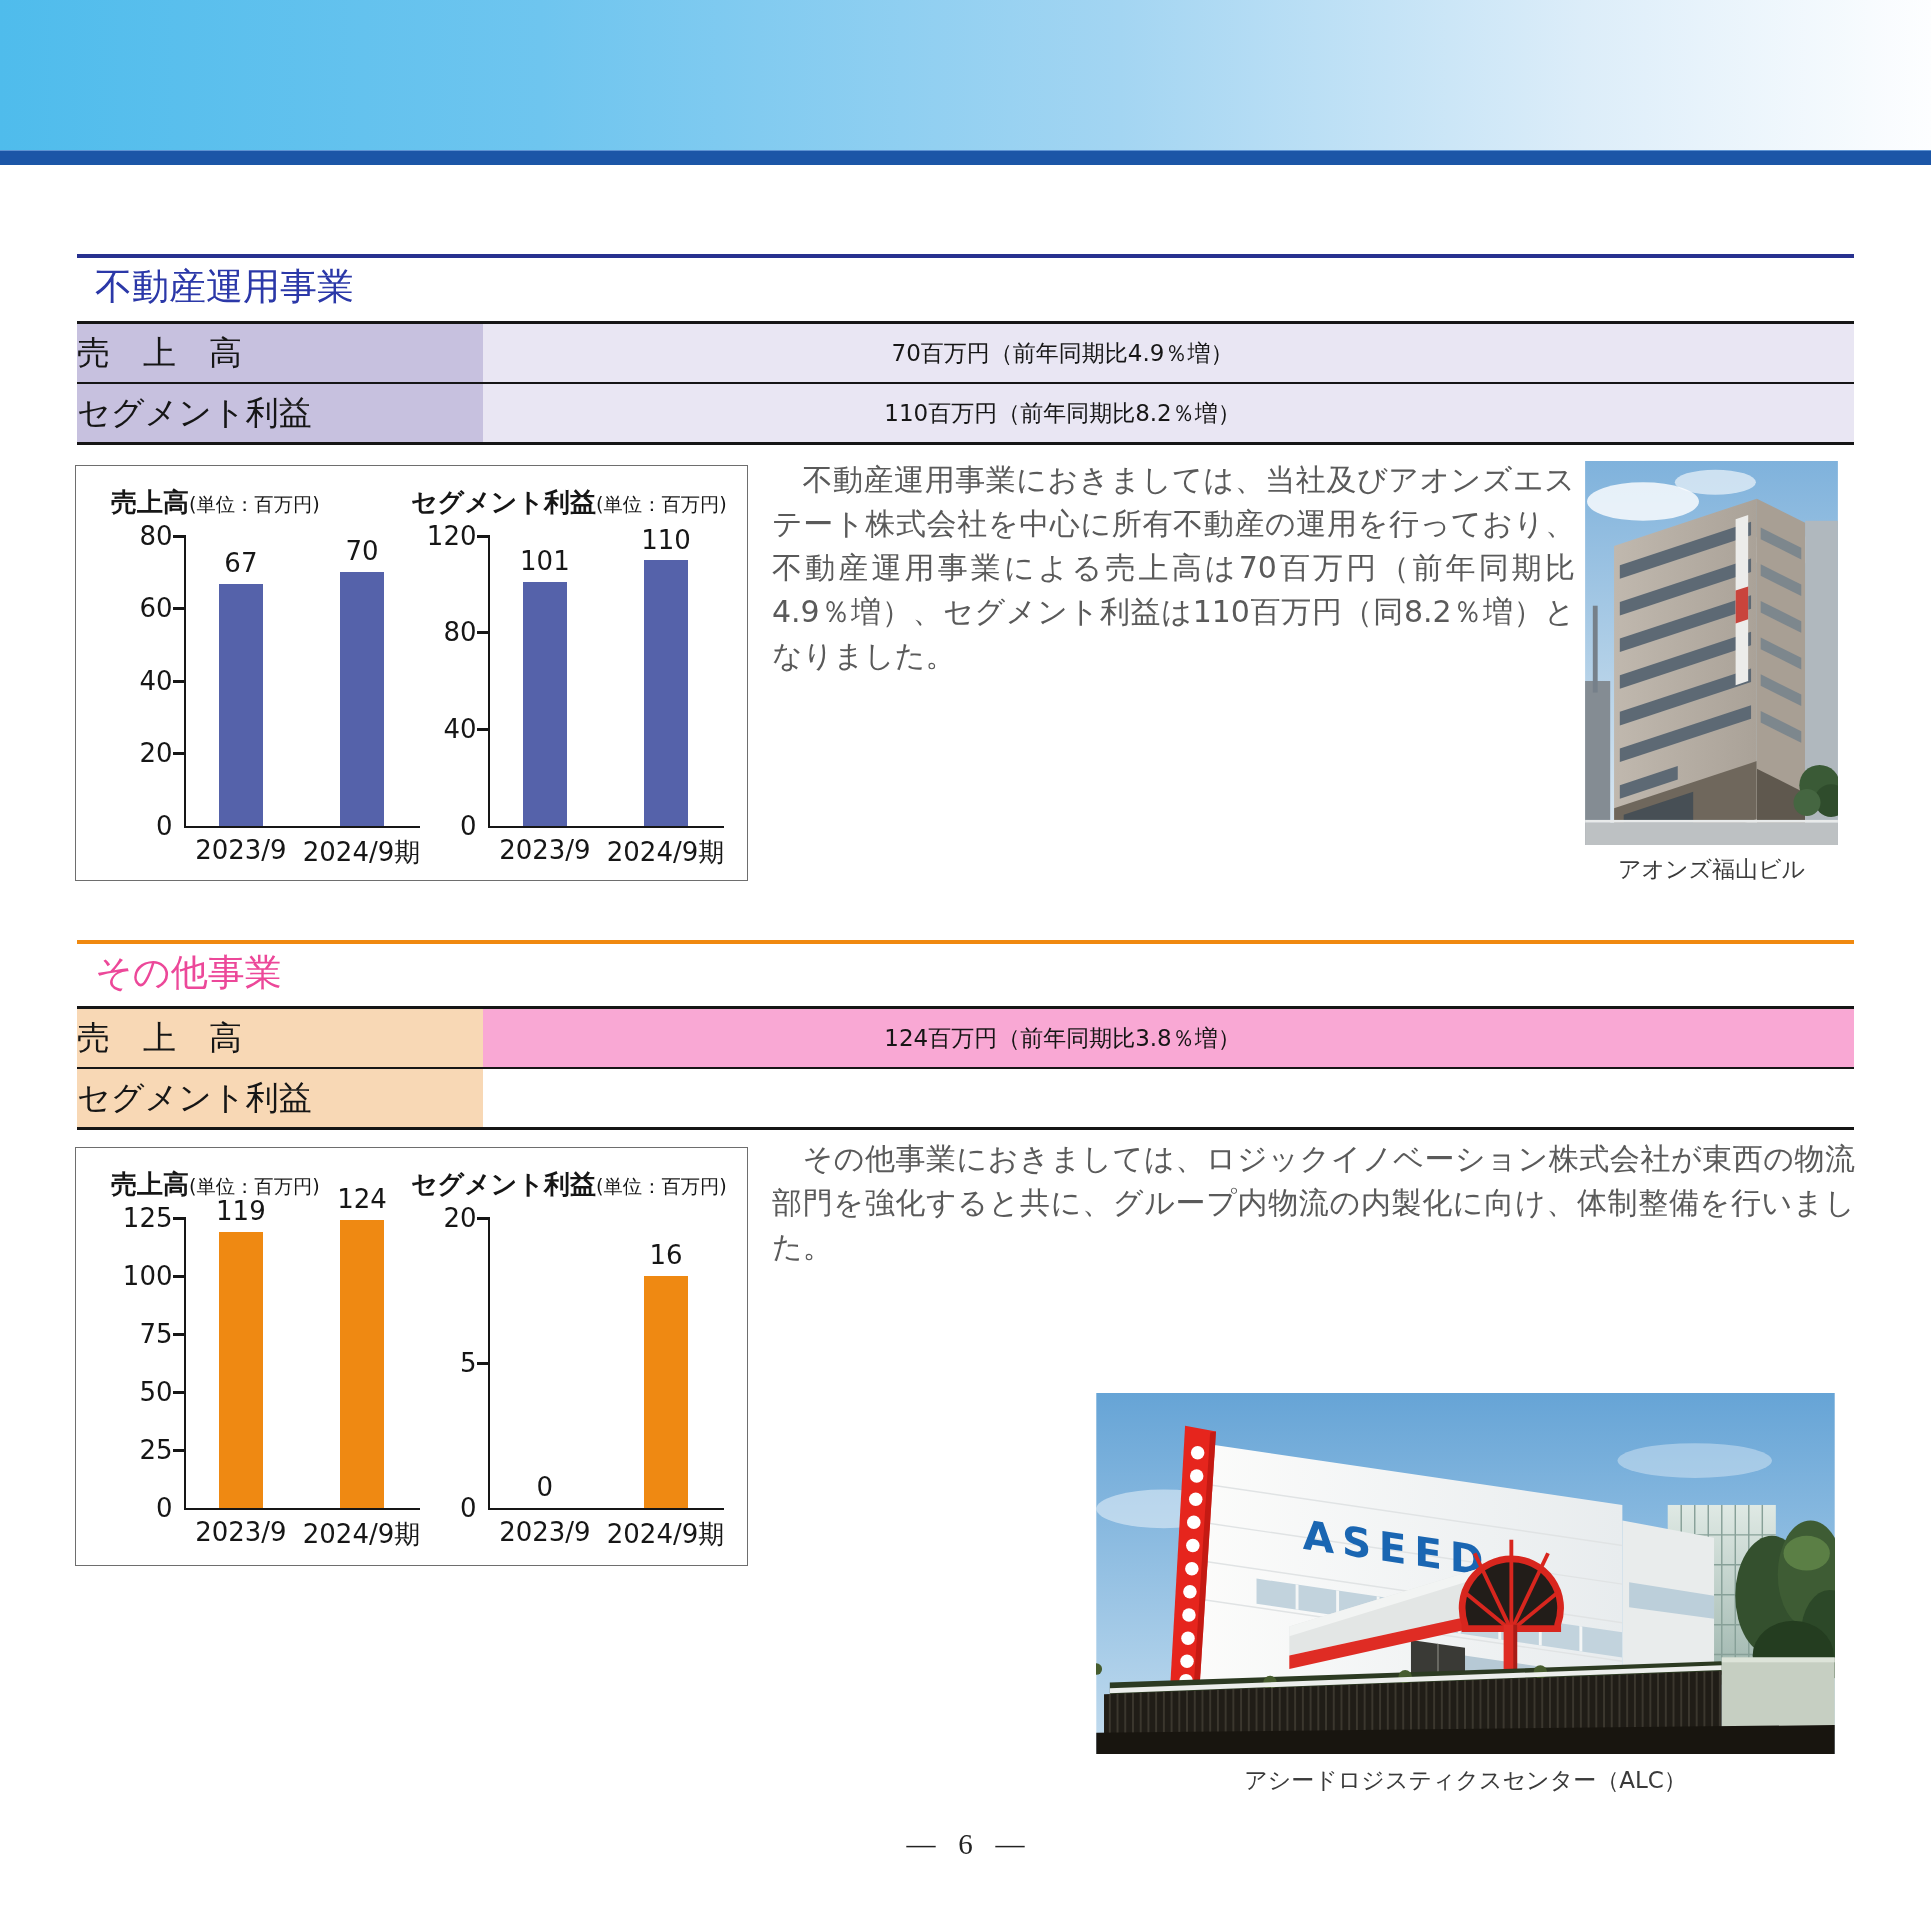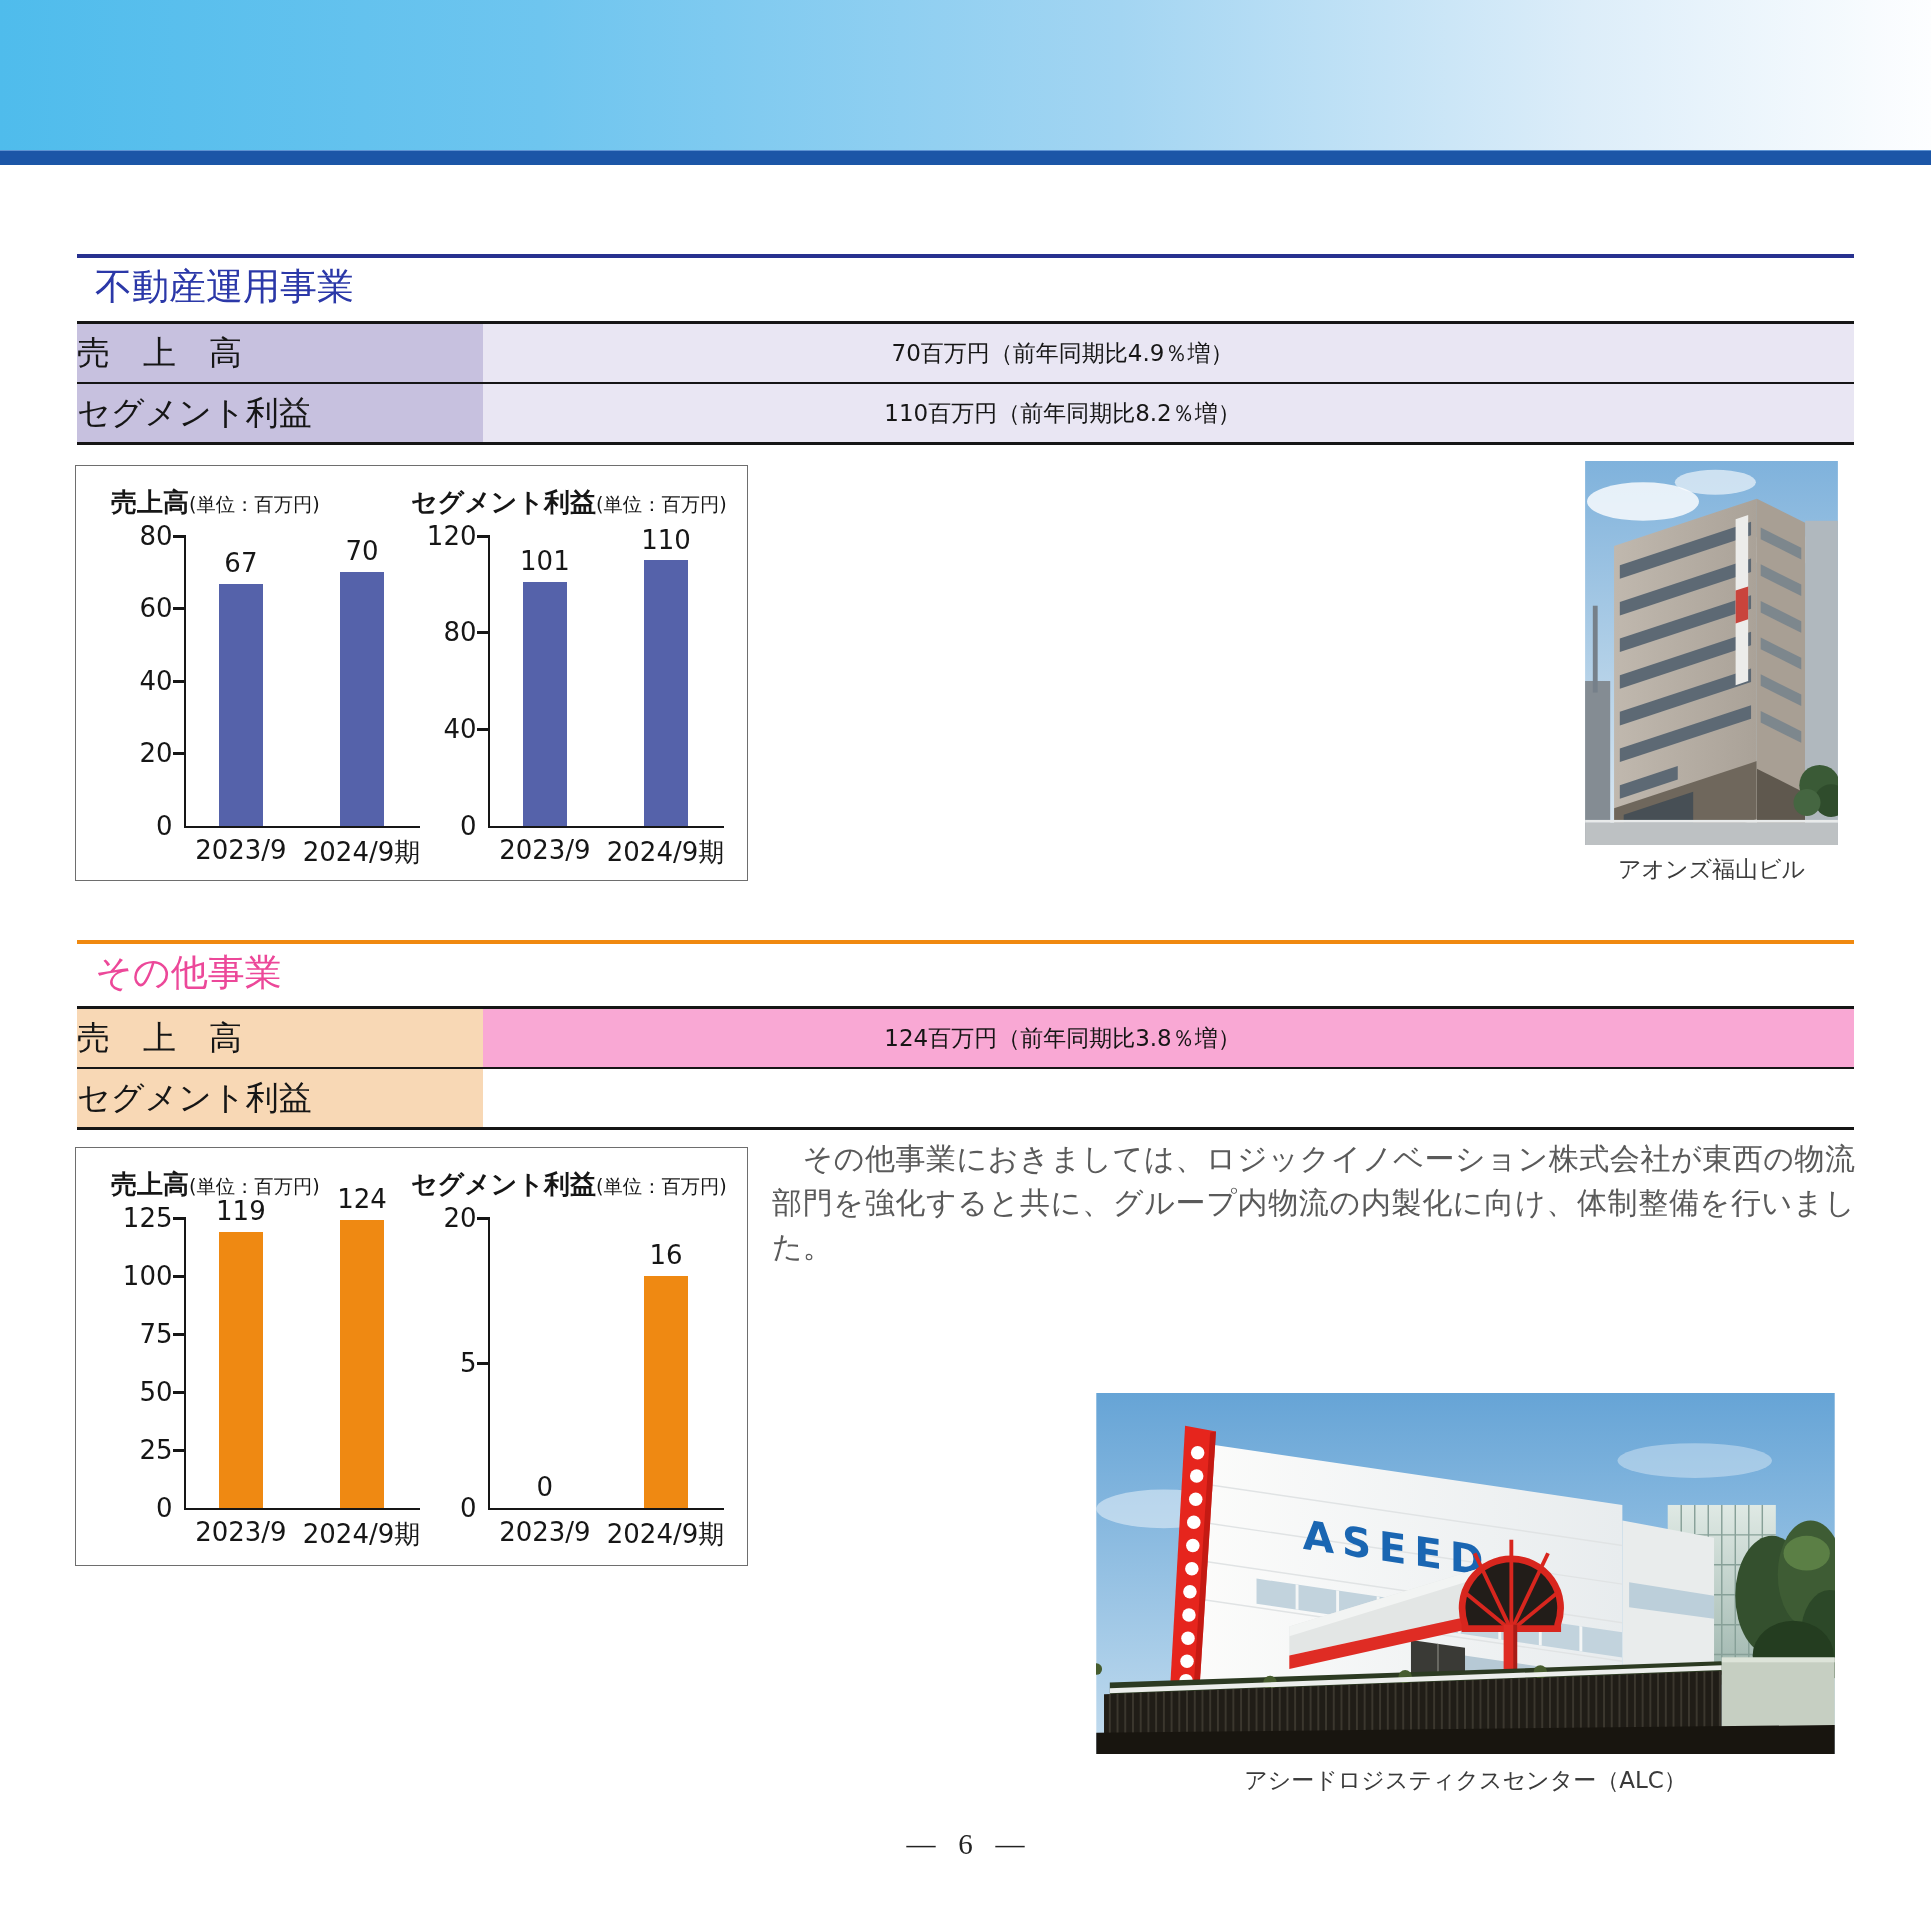--- a/index.html
+++ b/index.html
@@ -124,20 +124,21 @@
         <div class="bar-value" style="left:3.9px;bottom:250px">101</div>
         <div class="cat-label" style="left:-12.6px">2023/9</div>
         <div class="bar" style="left:154px;height:266px;background:#5562aa"></div>
         <div class="bar-value" style="left:125px;bottom:271px">110</div>
         <div class="cat-label" style="left:108px">2024/9期</div>
       </div>
   </div>
 </div>
 
 <div class="abs body-text" style="left:772px;top:458px;width:803px;">
+  <p>　不動産運用事業におきましては、当社及びアオンズエステート株式会社を中心に所有不動産の運用を行っており、不動産運用事業による売上高は70百万円（前年同期比4.9％増）、セグメント利益は110百万円（同8.2％増）となりました。</p>
 </div>
 
 <div class="abs photo" style="left:1585px;top:461px;width:253px;height:384px;">
   <svg viewBox="0 0 262 398" width="253" height="384">
     <defs>
       <linearGradient id="sky1" x1="0" y1="0" x2="0" y2="1">
         <stop offset="0" stop-color="#7fb2dc"></stop>
           <stop offset="0.6" stop-color="#b9d4e9"></stop>
           <stop offset="1" stop-color="#dde9f2"></stop>
       </linearGradient>

